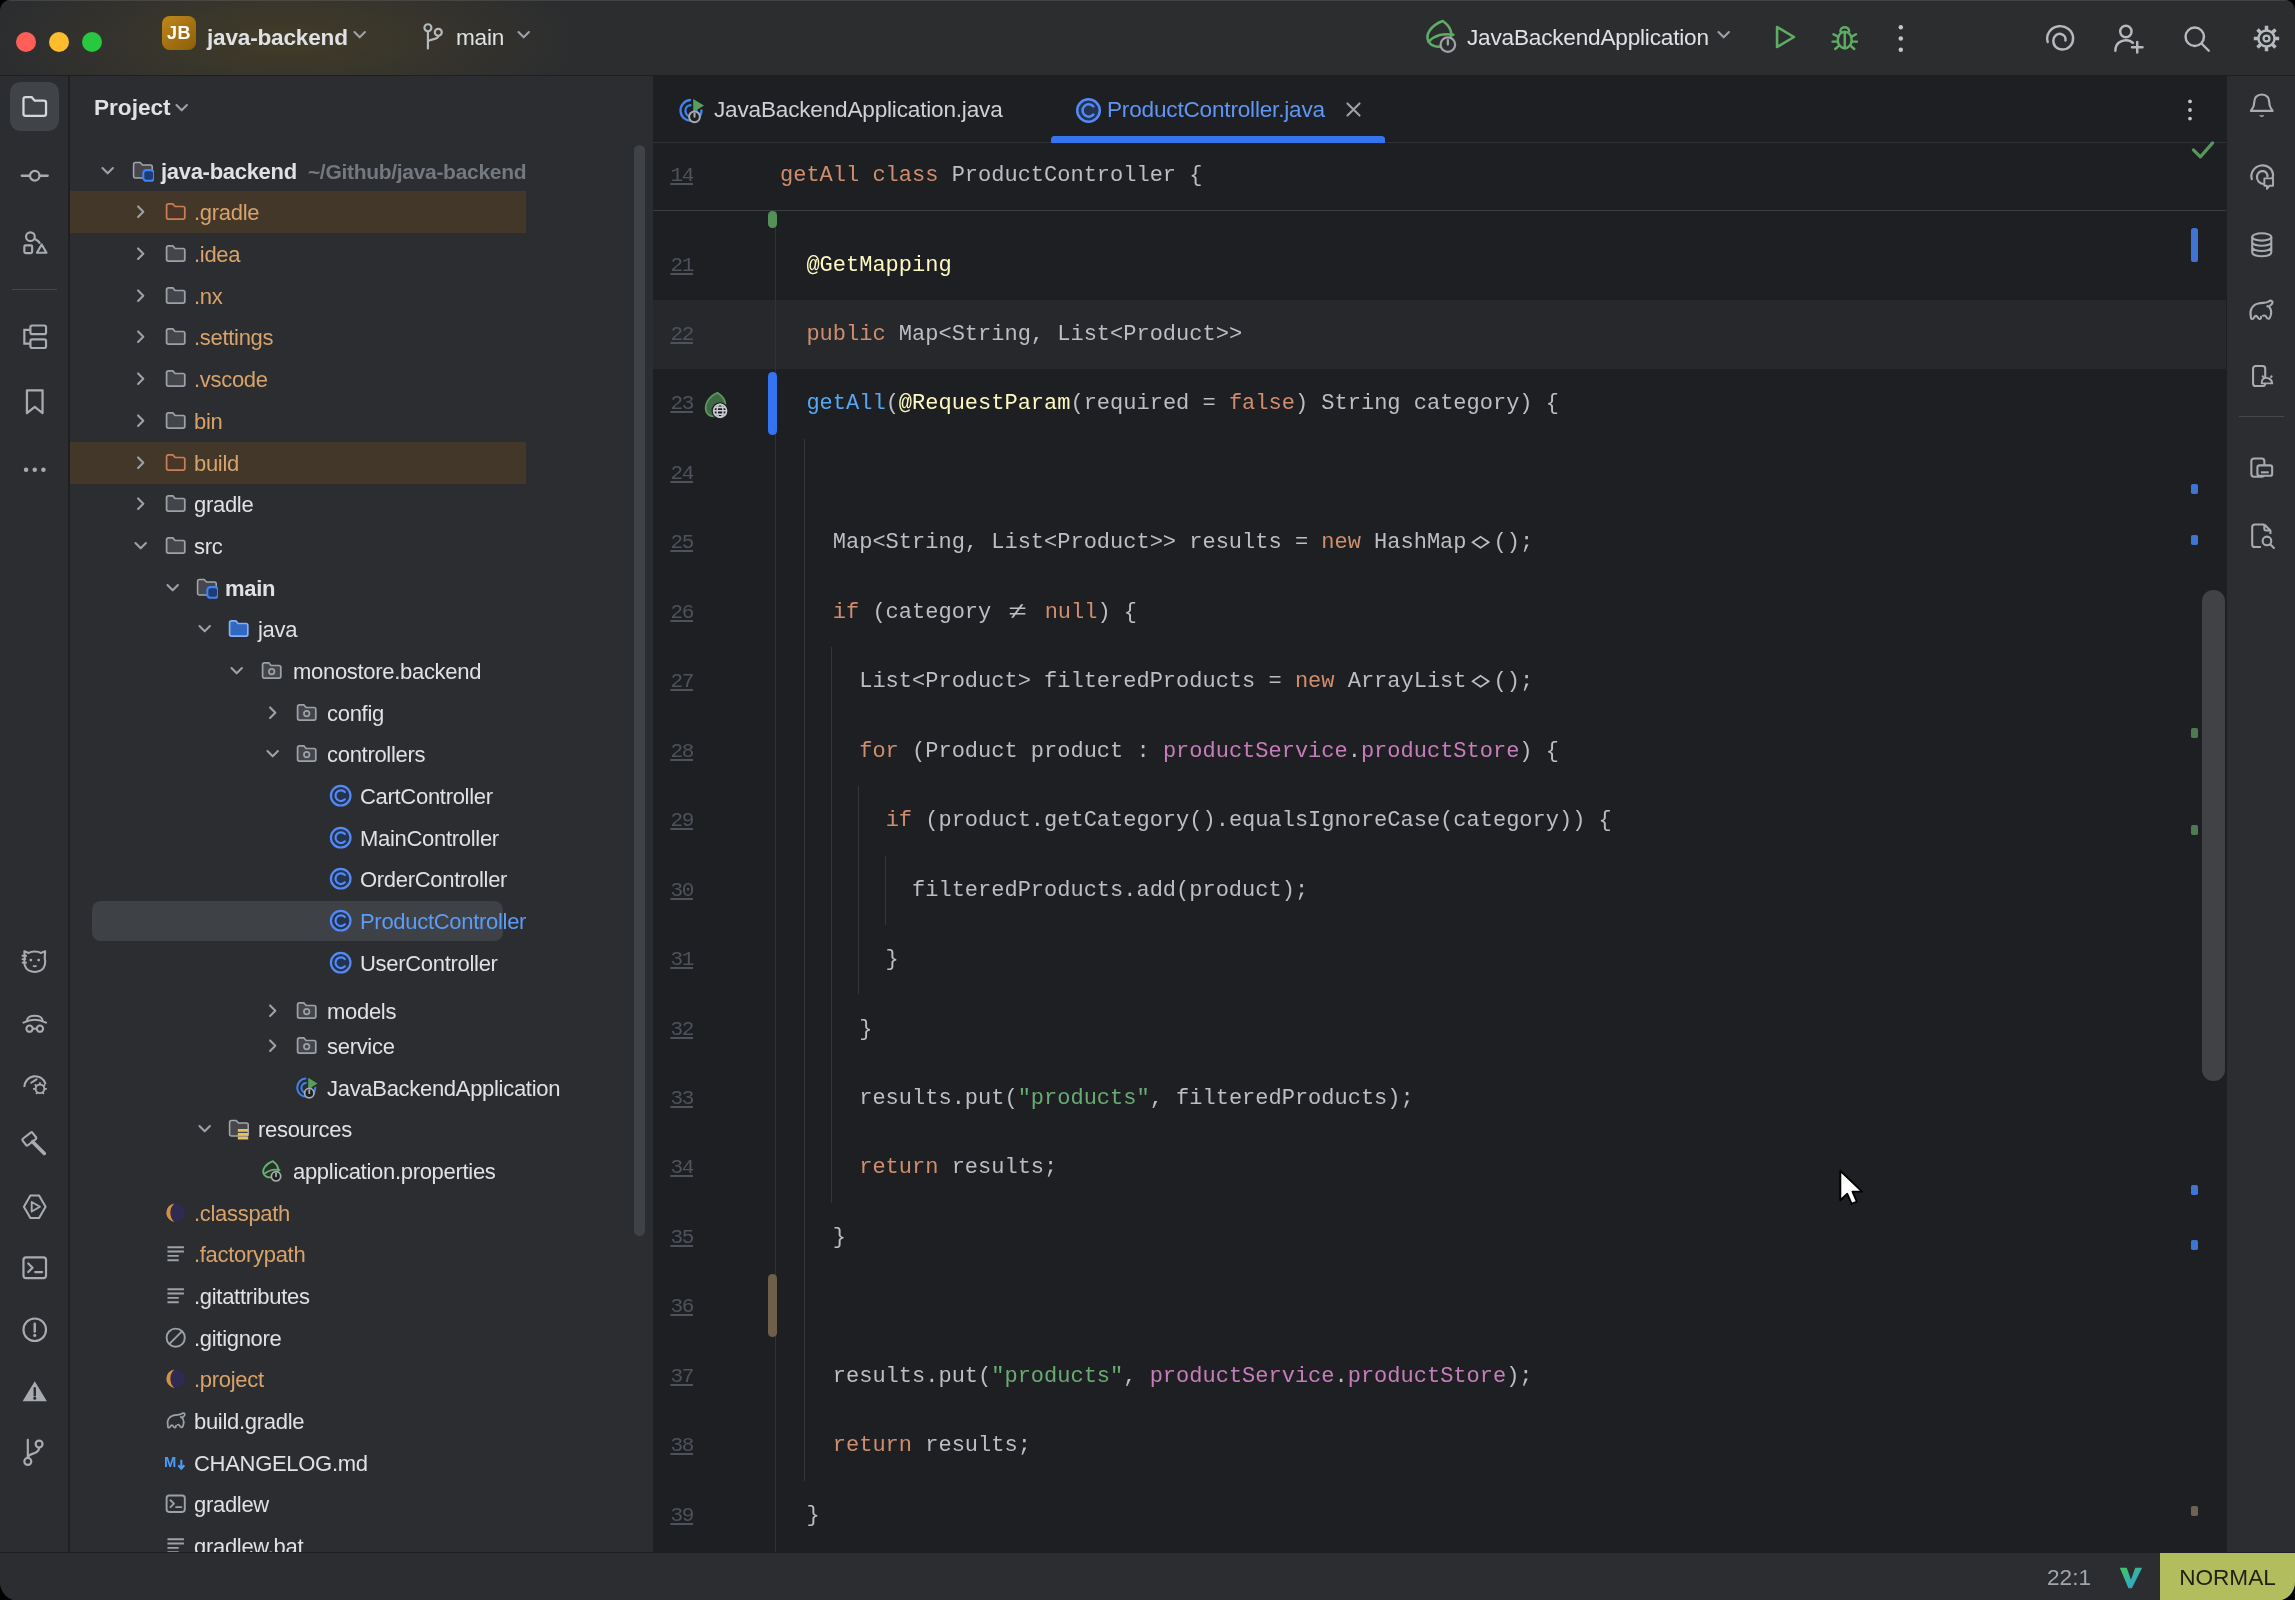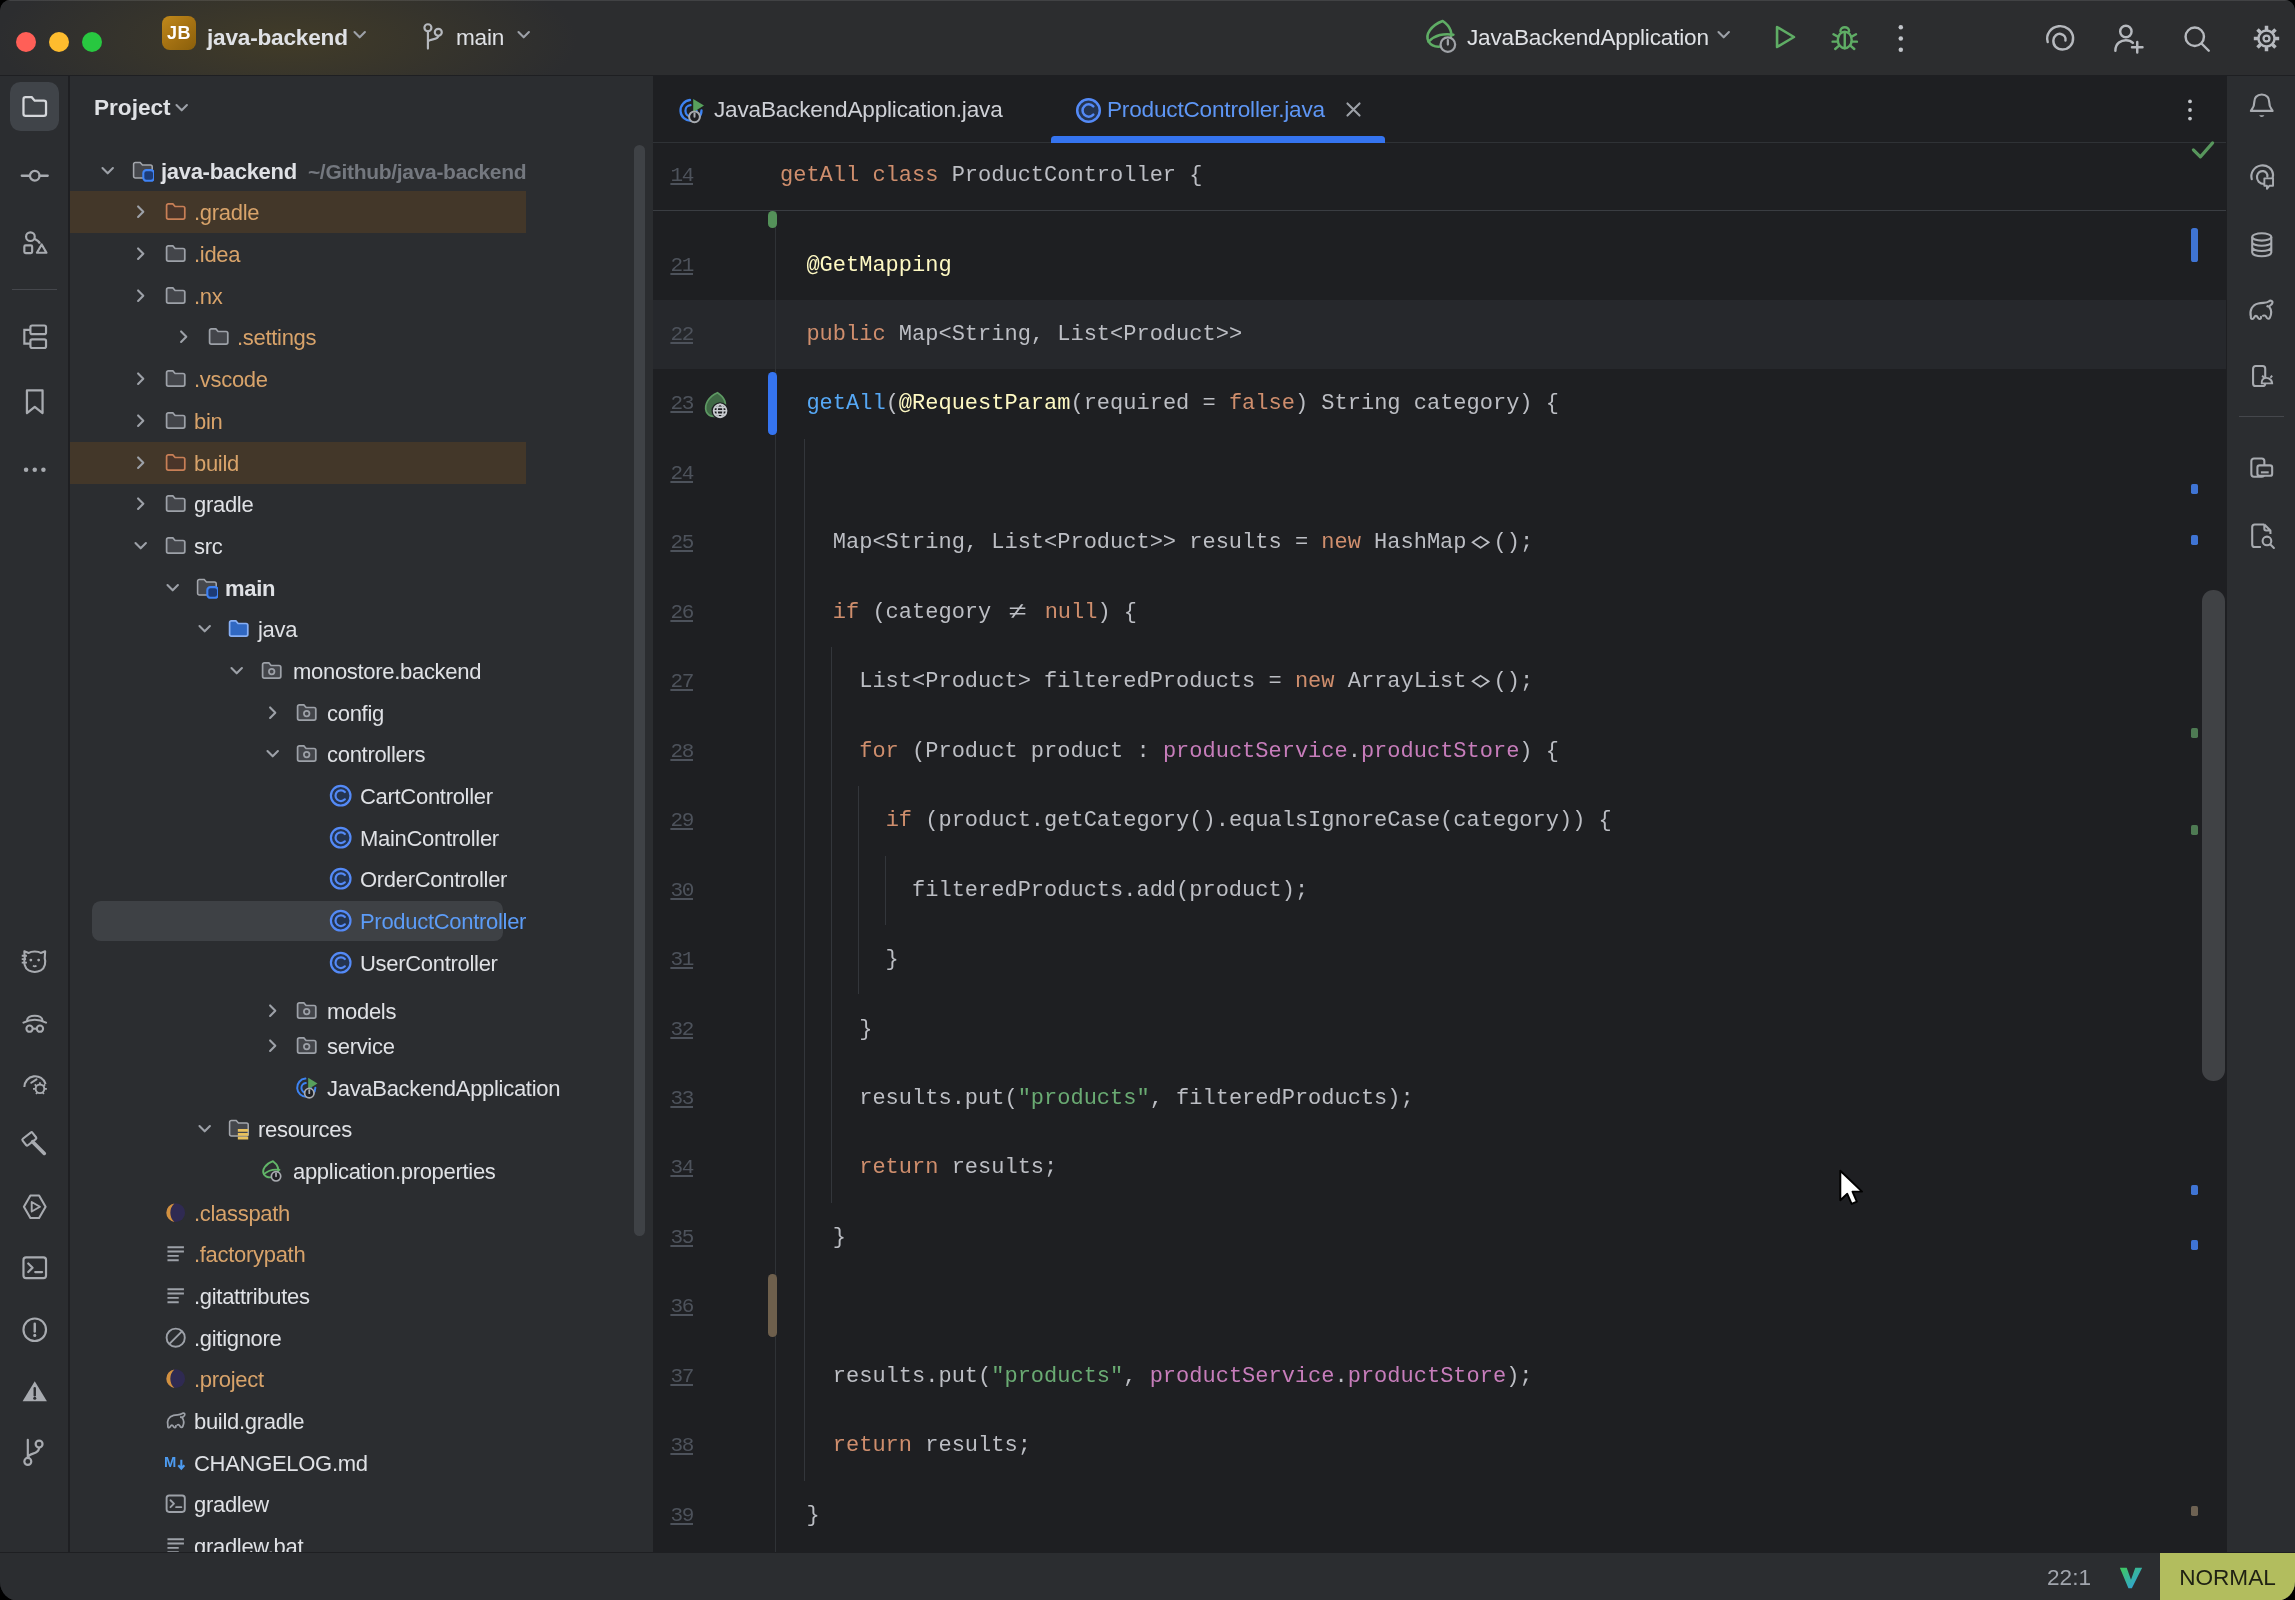--- a/index.html
+++ b/index.html
@@ -284,21 +284,21 @@
         </div>
 <div class="row" style="top:199px;">
           <div class="rchev" style="left:62px;"><svg viewBox="0 0 20 20">
               <path d="M7 4l6 6-6 6" fill="none" stroke="#9da1a8" stroke-width="2.4" stroke-linecap="round" stroke-linejoin="round"></path>
             </svg></div>
           <div class="ricon" style="left:94px;"><svg viewBox="0 0 27 27">
               <path d="M3 6.5 a2 2 0 0 1 2-2 h5.2 l2.6 3 H22 a2 2 0 0 1 2 2 V 20 a2 2 0 0 1-2 2 H5 a2 2 0 0 1-2-2 Z" fill="#43454a" stroke="#9da1a8" stroke-width="2"></path>
             </svg></div>
           <div class="rlabel orange" style="left:124px;">.nx</div>
         </div>
-<div class="row" style="top:240px;margin-left:43px;">
+<div class="row" style="top:240px;">
           <div class="rchev" style="left:62px;"><svg viewBox="0 0 20 20">
               <path d="M7 4l6 6-6 6" fill="none" stroke="#9da1a8" stroke-width="2.4" stroke-linecap="round" stroke-linejoin="round"></path>
             </svg></div>
           <div class="ricon" style="left:94px;"><svg viewBox="0 0 27 27">
               <path d="M3 6.5 a2 2 0 0 1 2-2 h5.2 l2.6 3 H22 a2 2 0 0 1 2 2 V 20 a2 2 0 0 1-2 2 H5 a2 2 0 0 1-2-2 Z" fill="#43454a" stroke="#9da1a8" stroke-width="2"></path>
             </svg></div>
           <div class="rlabel orange" style="left:124px;">.settings</div>
         </div>
 <div class="row" style="top:282px;">
           <div class="rchev" style="left:62px;"><svg viewBox="0 0 20 20">

